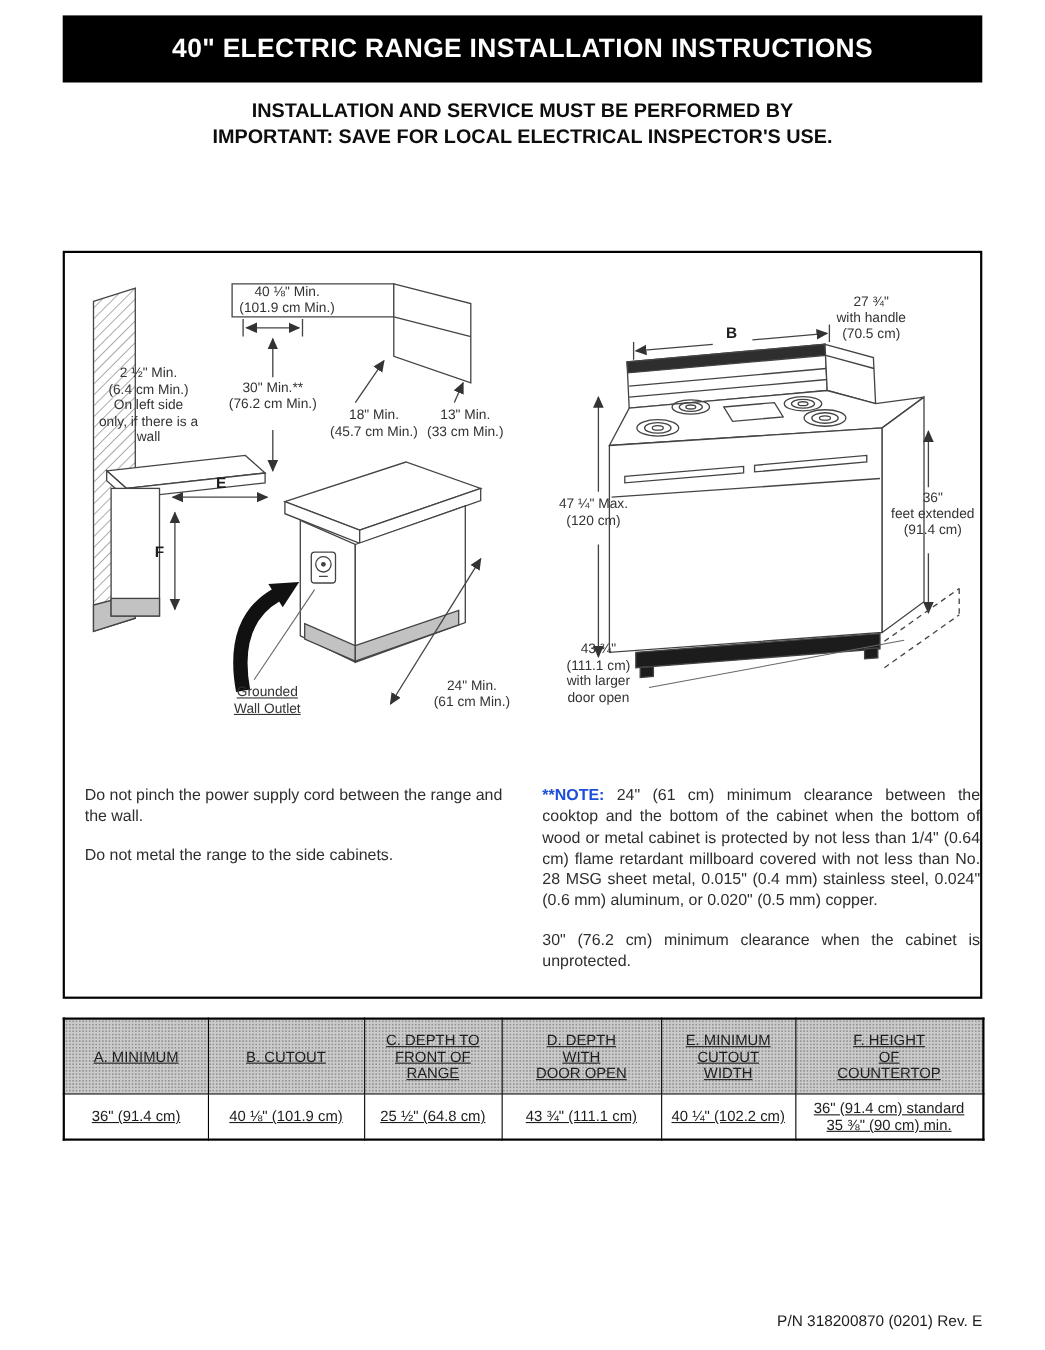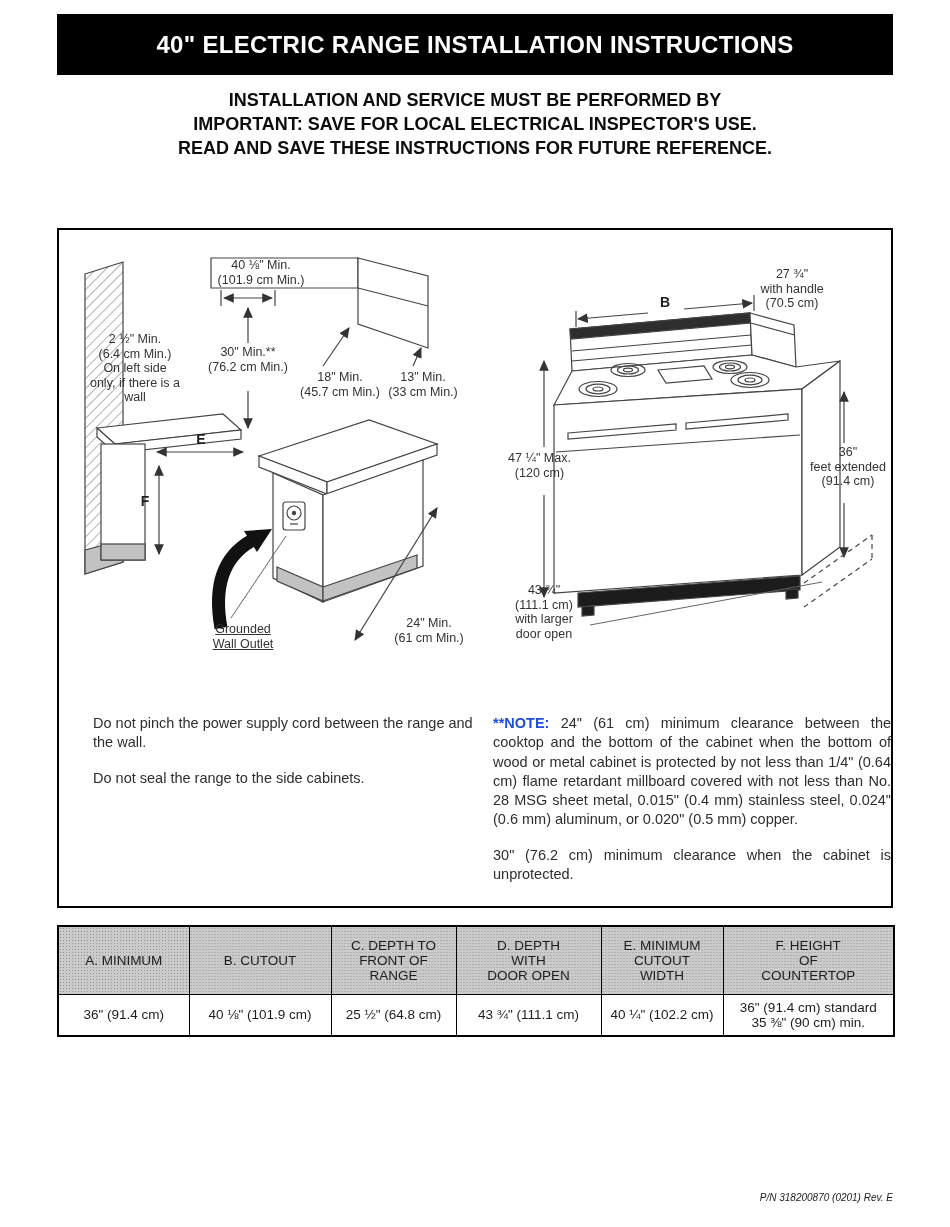--- a/index.html
+++ b/index.html
@@ -24,21 +24,21 @@
   .diag { position:absolute; }
   .diag-left  { left:12px;  top:14px; width:420px; height:442px; }
   .diag-right { left:433px; top:37px; width:400px; height:418px; }
   .lbl {
     position:absolute; font-size:12.5px; line-height:14.5px; color:#333;
     text-align:center; white-space:pre-line;
   }
   .lbl.big { font-size:14px; font-weight:bold; color:#1d1d1d; }
   .notes-left {
     position:absolute; left:18px; top:484px; width:398px;
-    font-size:14.5px; line-height:1.33; color:#2e2e2e;margin-left:16px;
+    font-size:14.5px; line-height:1.33; color:#2e2e2e;
   }
   .notes-left p + p { margin-top:16px; }
   .notes-right {
     position:absolute; left:434px; top:484px; width:398px;
     font-size:14.5px; line-height:1.33; color:#2e2e2e; text-align:justify;
   }
   .notes-right p + p { margin-top:16px; }
   .notes-right b { color:#1d4ed8; }
   .spec-table {
     position:absolute; left:57px; top:925px; width:836px;
@@ -48,37 +48,36 @@
   .spec-table th, .spec-table td {
     border:1px solid #000; text-align:center; vertical-align:middle; padding:4px;
   }
   .spec-table thead th {
     height:68px; font-weight:normal;
     background-color:#cbcbcb;
     background-image:radial-gradient(#949494 .6px, rgba(0,0,0,0) .7px);
     background-size:3px 3px;
   }
   .spec-table td { height:42px; background:#fff; }
-  .pre { white-space:pre-line; }
-  .footer { position:absolute; right:57px; top:1192px; font-size:10px; color:#1d1d1d;font-style:italic; }
+  .pre { white-space:pre-line;text-decoration:underline; }
+  .footer { position:absolute; right:57px; top:1192px; font-size:14px; color:#1d1d1d; }
   svg { display:block; position:absolute; left:0; top:0; }
 </style>
 </head>
 <body>
 
 <div class="page">
 
   <header class="banner">
     <h1>40" ELECTRIC RANGE INSTALLATION INSTRUCTIONS</h1>
   </header>
 
   <div class="intro">
     <div>INSTALLATION AND SERVICE MUST BE PERFORMED BY</div>
     <div>IMPORTANT: SAVE FOR LOCAL ELECTRICAL INSPECTOR'S USE.</div>
-    <div>READ AND SAVE THESE INSTRUCTIONS FOR FUTURE REFERENCE.</div>
   </div>
 
   <section class="diagram-box">
 
     <div class="diag diag-left">
       <svg width="420" height="442" viewBox="0 0 420 442">
         <defs>
           <pattern id="hatch" width="7" height="7" patternUnits="userSpaceOnUse" patternTransform="rotate(45)">
             <rect width="7" height="7" fill="#fff"></rect>
             <line x1="0" y1="0" x2="0" y2="7" stroke="#8a8a8a" stroke-width="1.3"></line>
@@ -245,21 +244,21 @@
 feet extended
 (91.4 cm)</div>
       <div class="lbl" style="left:6px; top:316px; width:92px;">43 ¾"
 (111.1 cm)
 with larger
 door open</div>
     </div>
 
     <div class="notes-left">
       <p>Do not pinch the power supply cord between the range and the wall.</p>
-      <p>Do not seal the range to the side cabinets.</p>
+      <p>Do not metal the range to the side cabinets.</p>
     </div>
 
     <div class="notes-right">
       <p><b>**NOTE:</b> <span>24" (61 cm) minimum clearance between the cooktop and the bottom of the cabinet when the bottom of wood or metal cabinet is protected by not less than 1/4" (0.64 cm) flame retardant millboard covered with not less than No. 28 MSG sheet metal, 0.015" (0.4 mm) stainless steel, 0.024" (0.6 mm) aluminum, or 0.020" (0.5 mm) copper.</span></p>
       <p>30" (76.2 cm) minimum clearance when the cabinet is unprotected.</p>
     </div>
 
   </section>
 
   <table class="spec-table">

